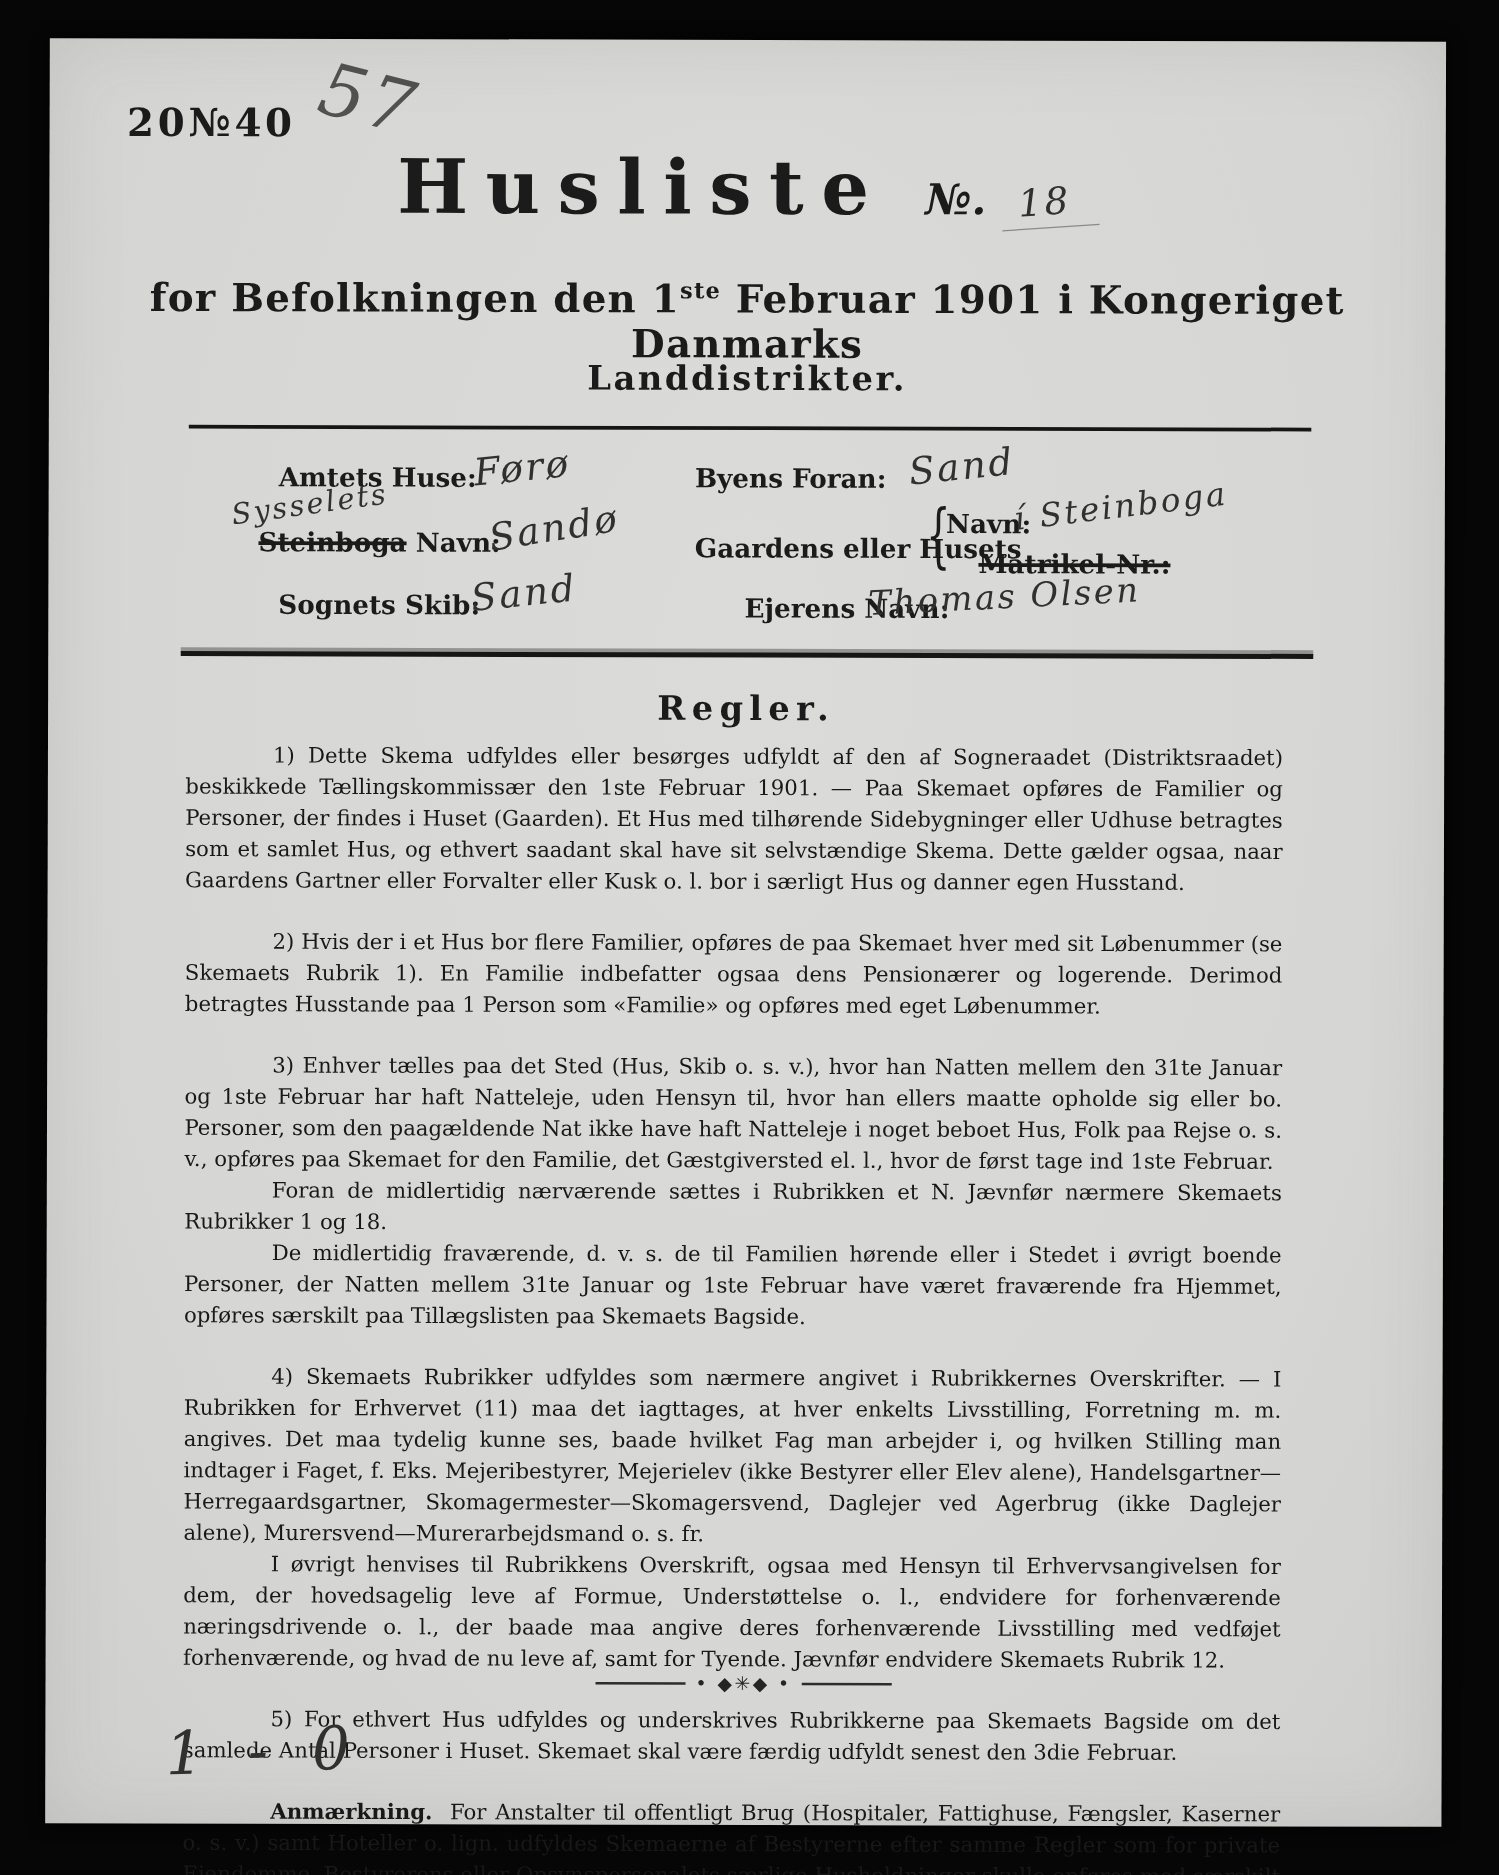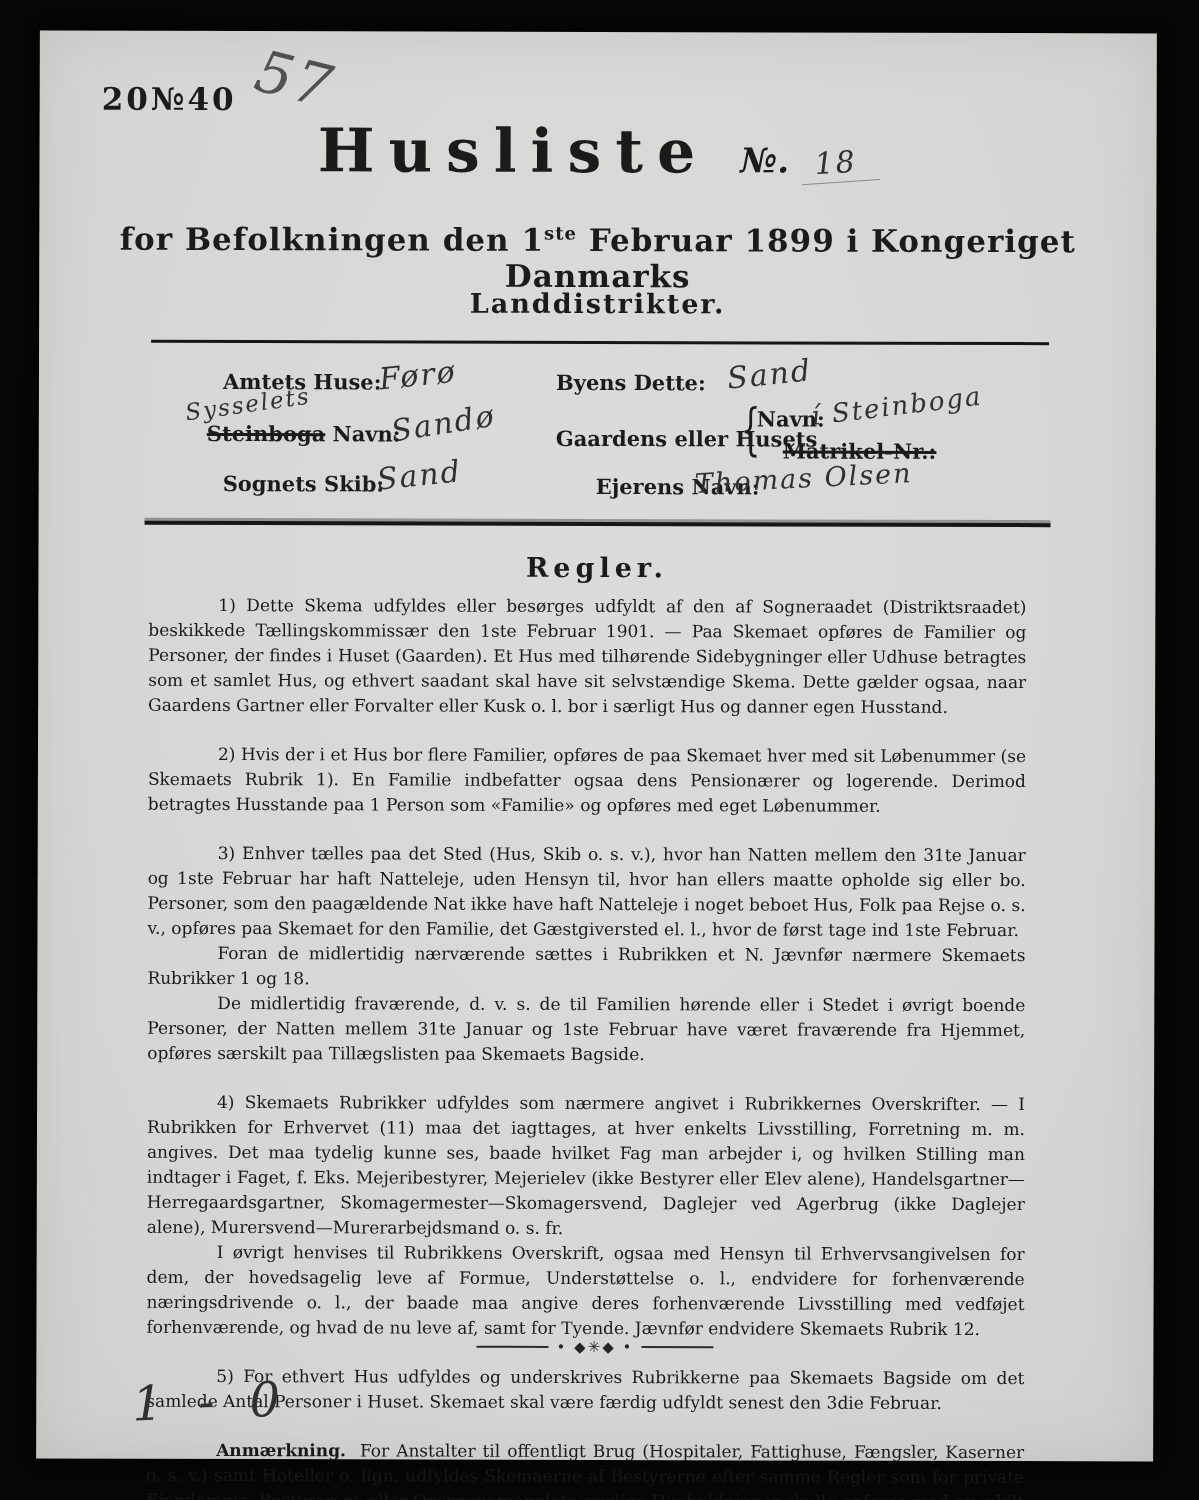--- a/index.html
+++ b/index.html
@@ -64,36 +64,36 @@
 
   <div class="plate">20№40</div>
   <div class="pencil hw">57</div>
 
   <div class="title-row">
     <span class="title">Husliste</span>
     <span class="no-label">№.</span>
     <span class="no-value hw">18</span>
   </div>
 
-  <div class="subtitle"><span>for Befolkningen den 1</span><sup>ste</sup><span> Februar 1899 i Kongeriget Danmarks</span></div>
+  <div class="subtitle"><span>for Befolkningen den 1</span><sup>ste</sup><span> Februar 1901 i Kongeriget Danmarks</span></div>
   <div class="subtitle2">Landdistrikter.</div>
 
   <div class="rule-line rule-thin"></div>
 
   <div class="flabel" style="left:184px;top:338px;">Amtets Huse:</div>
   <div class="fvalue hw" style="left:340px;top:326px;">Førø</div>
 
   <div class="correction hw" style="left:146px;top:360px;">Sysselets</div>
   <div class="flabel" style="left:168px;top:390px;"><span class="struck">Steinboga</span><span> Navn:</span></div>
   <div class="fvalue hw" style="left:352px;top:374px;transform:rotate(-9deg);">Sandø</div>
 
   <div class="flabel" style="left:184px;top:440px;">Sognets Skib:</div>
   <div class="fvalue hw" style="left:338px;top:426px;">Sand</div>
 
-  <div class="flabel" style="left:517px;top:338px;">Byens Dette:</div>
+  <div class="flabel" style="left:517px;top:338px;">Byens Foran:</div>
   <div class="fvalue hw" style="left:688px;top:324px;">Sand</div>
 
   <div class="flabel" style="left:517px;top:394px;">Gaardens eller Husets</div>
   <div class="brace" style="left:694px;top:364px;">{</div>
   <div class="flabel" style="left:718px;top:374px;">Navn:</div>
   <div class="fvalue hw" style="left:772px;top:358px;font-size:26px;transform:rotate(-7deg);">í Steinboga</div>
   <div class="flabel struck" style="left:744px;top:406px;">Matrikel-Nr.:</div>
 
   <div class="flabel" style="left:517px;top:442px;margin-left:40px;">Ejerens Navn:</div>
   <div class="fvalue hw" style="left:656px;top:430px;font-size:27px;transform:rotate(-3deg);">Thomas Olsen</div>

